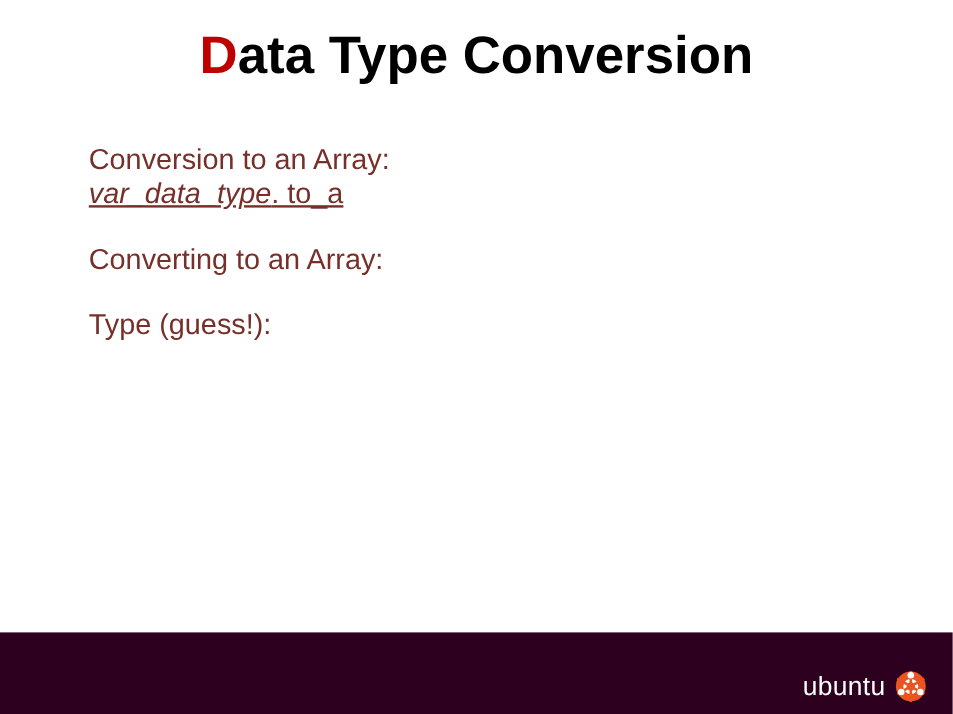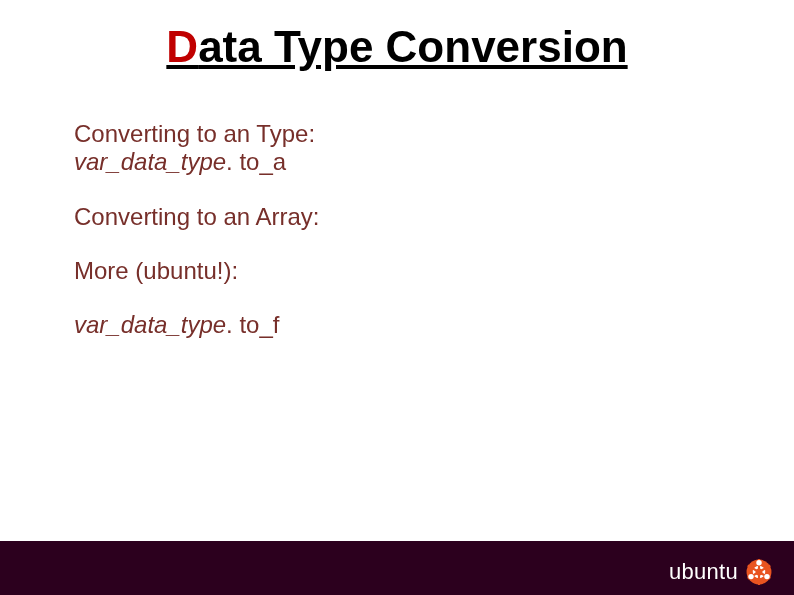--- a/index.html
+++ b/index.html
@@ -12,43 +12,42 @@
   }
   .title {
     position: absolute;
     top: 22px;
     left: 0;
     right: 0;
     text-align: center;
     font-size: 44px;
     font-weight: bold;
     color: #000;
-    text-decoration: underline;
   }
   .title .accent {
     color: #c00000;
   }
   .content {
     position: absolute;
     top: 120px;
     left: 74px;
     right: 60px;
     color: #772f2a;
     font-size: 24px;
     line-height: 1.18;
   }
   .block { margin-bottom: 26px; }
-  .code-line { font-style: italic; }
+  .code-line { font-style: italic; text-decoration: underline; }
   .code-line .method { font-style: normal; }
   .footer {
     position: absolute;
     left: 0;
     right: 0;
     bottom: 0;
-    height: 54px;
+    height: 68px;
     background: #2c001e;
   }
   .logo {
     position: absolute;
     right: 22px;
     bottom: 10px;
     display: flex;
     align-items: center;
     gap: 8px;
     color: #fff;
@@ -70,40 +69,35 @@
 
 <div class="slide">
 
   <h1 class="title">
     <span class="accent">D</span><span>ata Type Conversion</span>
   </h1>
 
   <div class="content">
 
     <div class="block">
-      <div>Converting to an Type:</div>
+      <div>Conversion to an Array:</div>
       <div class="code-line">
         <span>var_data_type</span><span class="method">. to_a</span>
       </div>
     </div>
 
     <div class="block">
       <div>Converting to an Array:</div>
     </div>
 
     <div class="block">
-      <div>More (ubuntu!):</div>
+      <div>Type (guess!):</div>
     </div>
 
 
-    <div class="block">
-      <div class="code-line">
-        <span>var_data_type</span><span class="method">. to_f</span>
-      </div>
-    </div>
 
   </div>
 
   <div class="footer">
     <div class="logo">
       <span class="logo-text">ubuntu</span>
       <span class="cof">
         <svg viewBox="0 0 48 48">
           <circle cx="24" cy="24" r="23" fill="#E95420"></circle>
           <circle cx="24" cy="24" r="9" fill="none" stroke="#fff" stroke-width="5"></circle>

